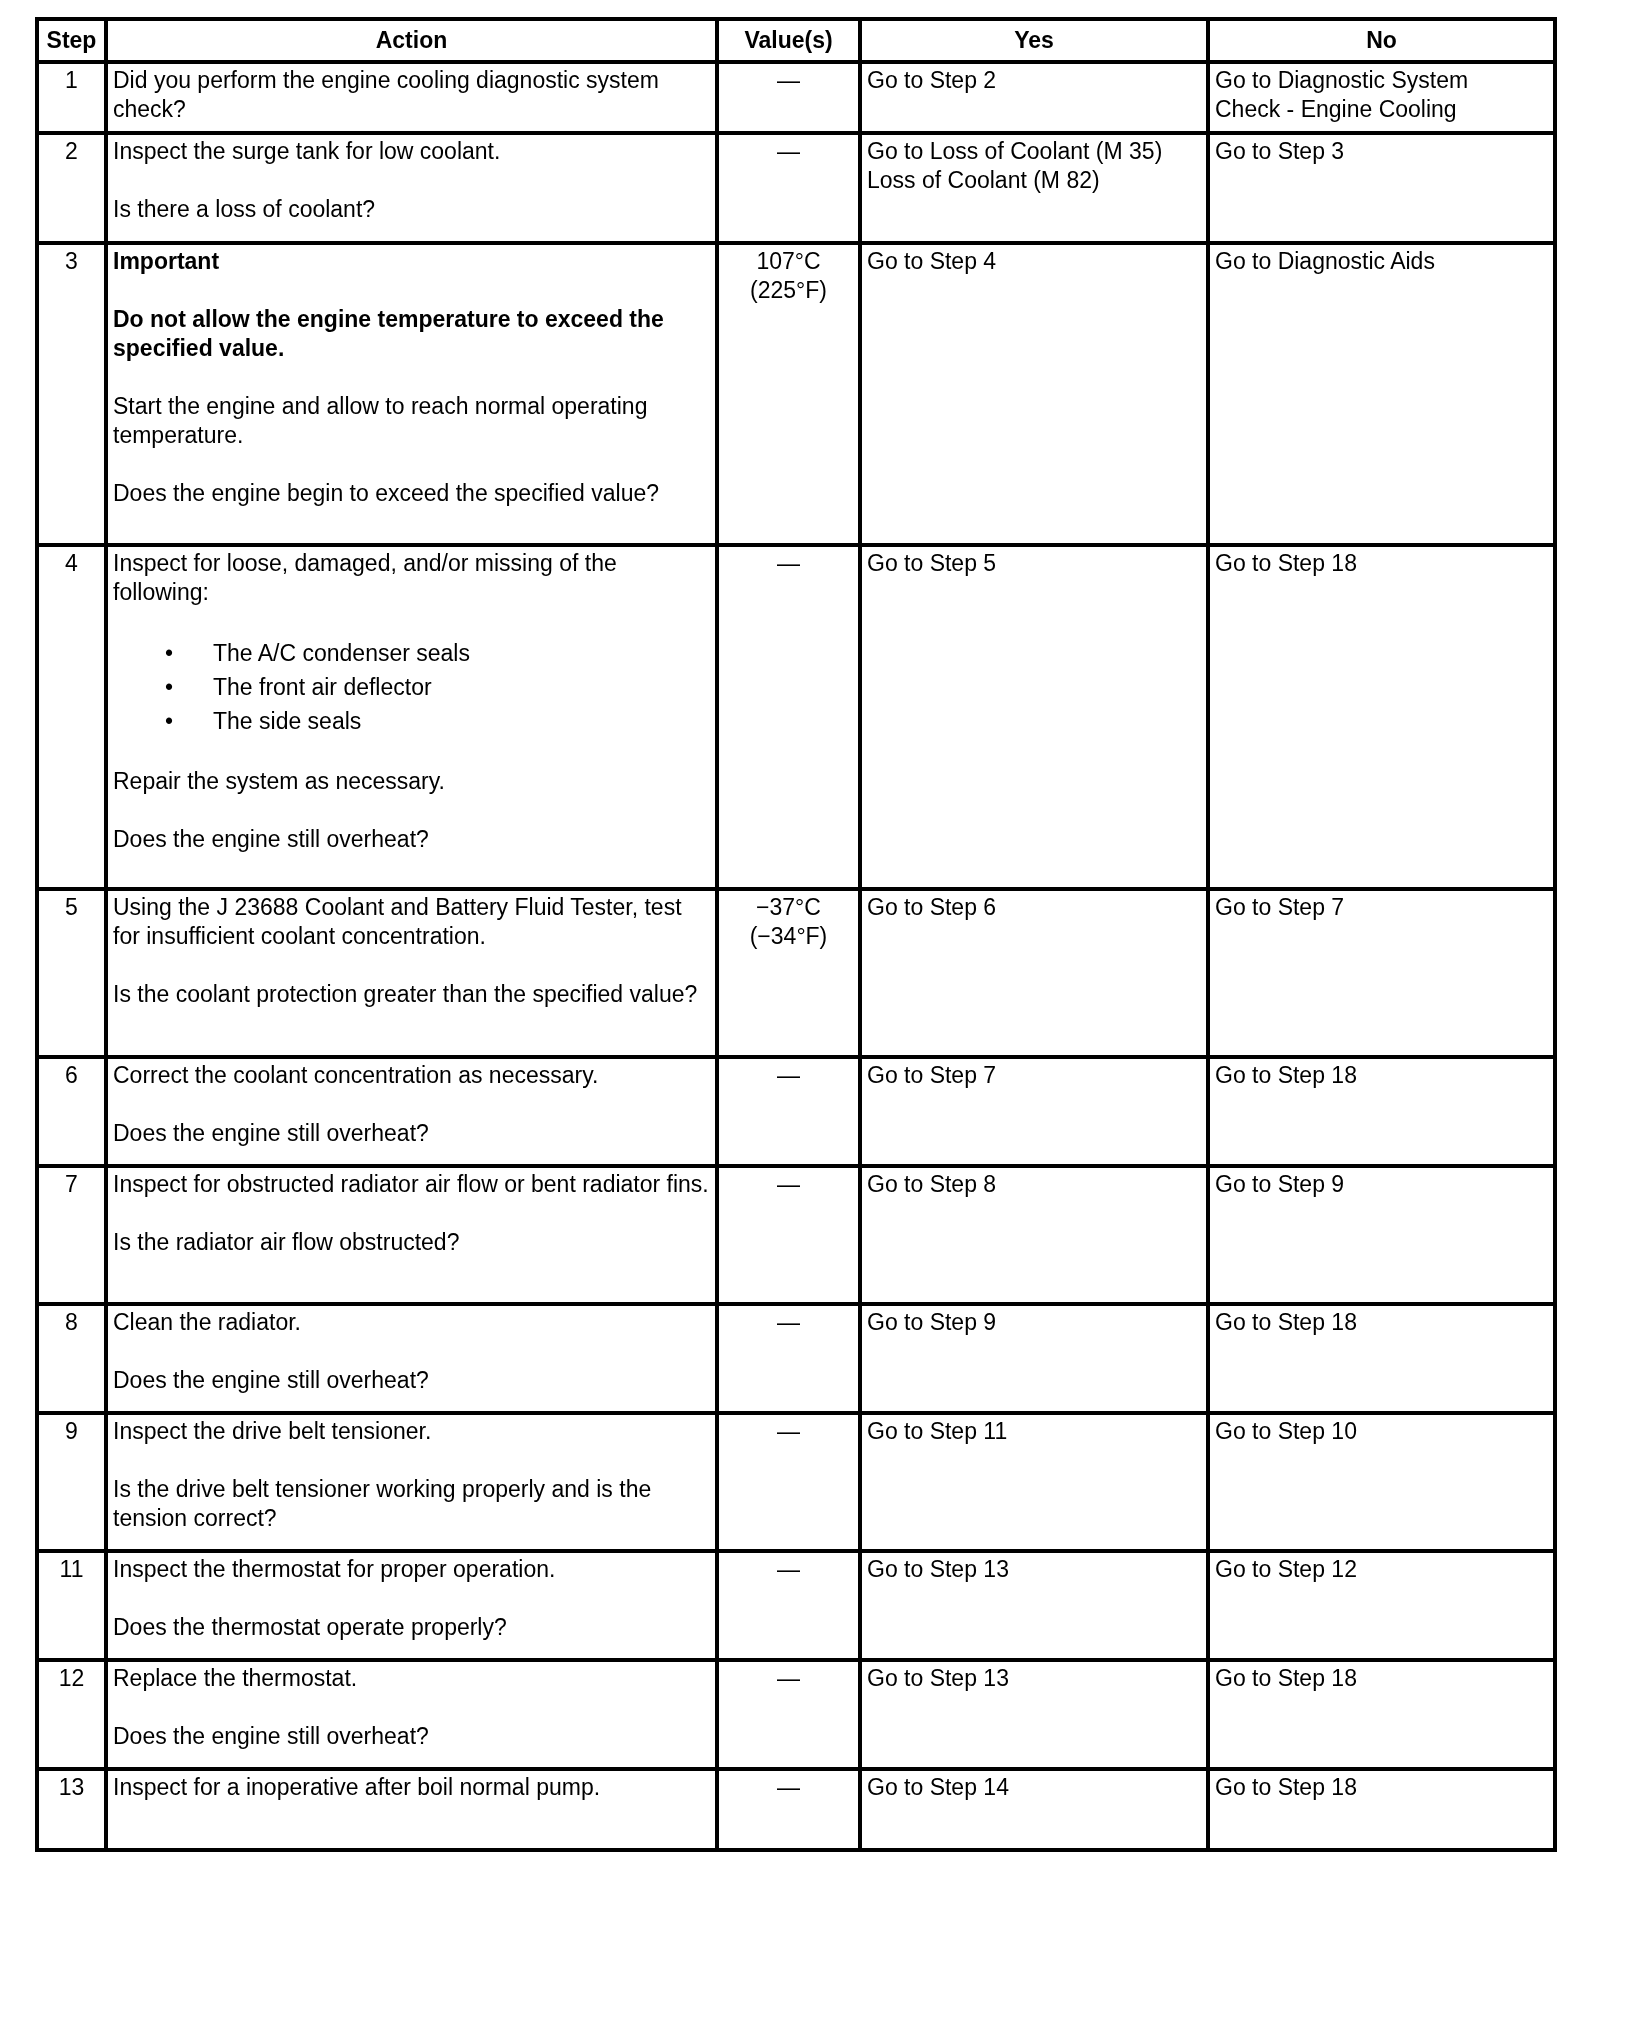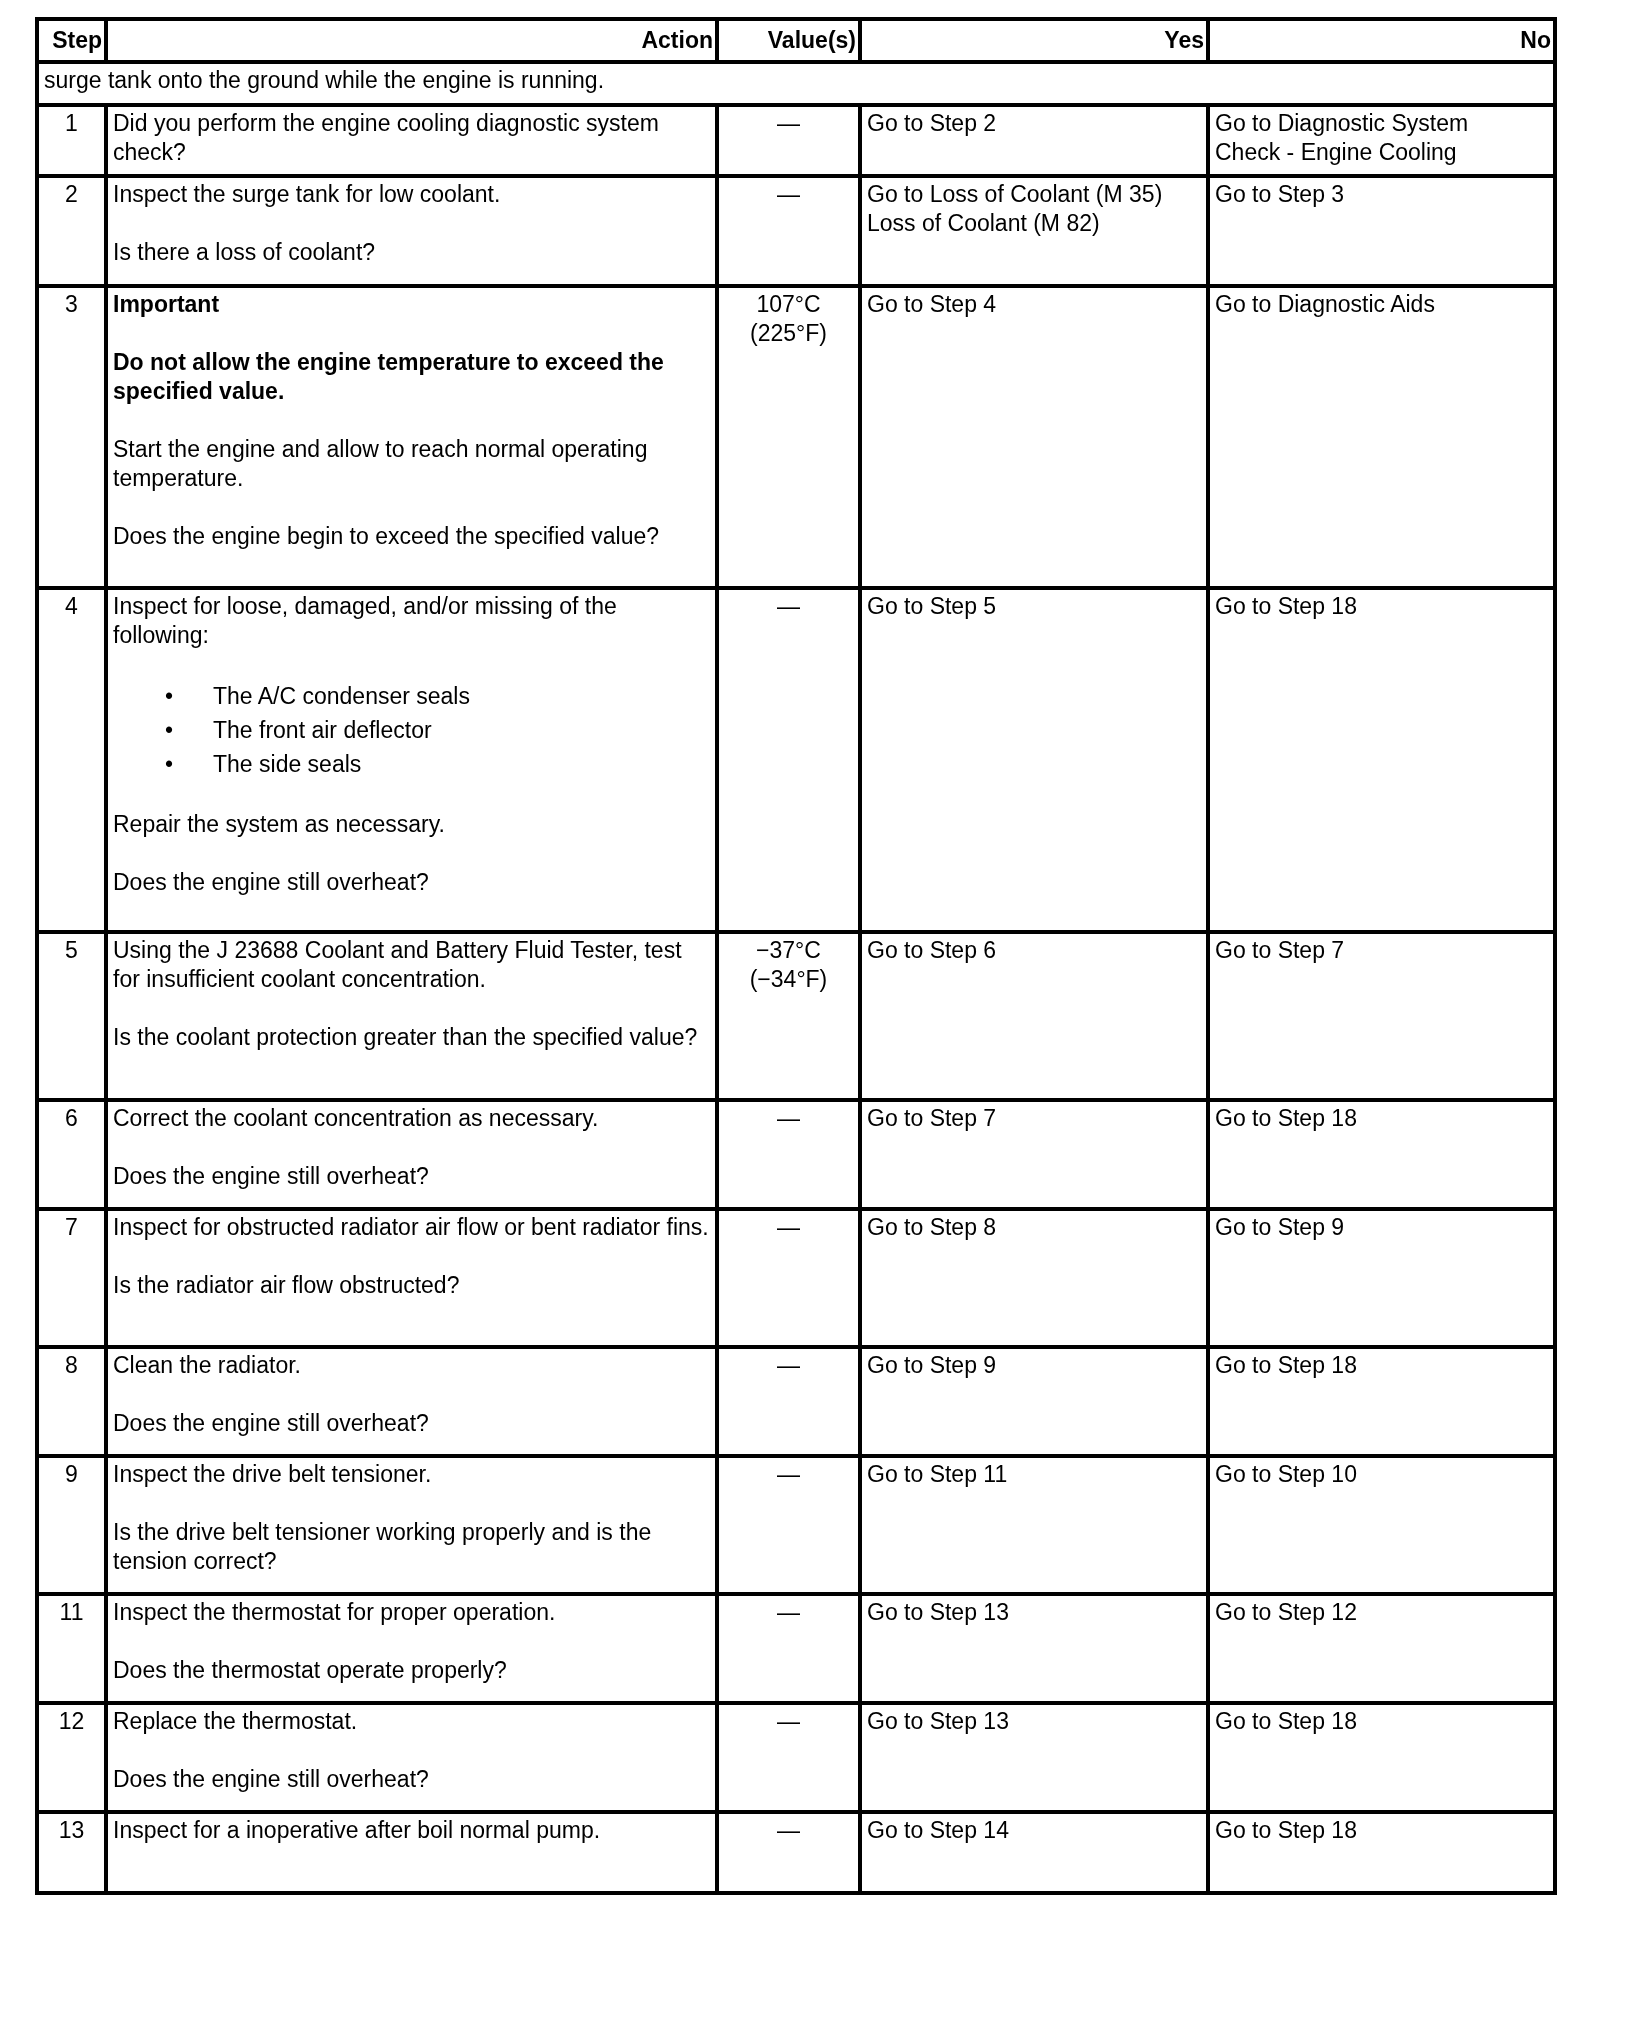--- a/index.html
+++ b/index.html
@@ -11,21 +11,21 @@
     table-layout: fixed;
     font-size: 23px;
     line-height: 29px;
   }
   table.diag td, table.diag th {
     border: 4px solid #000;
     padding: 2px 5px;
     vertical-align: top;
     overflow: hidden;
   }
-  table.diag th { font-weight: bold; text-align: right; vertical-align: middle; height: 35px; padding: 2px 2px; }
+  table.diag th { font-weight: bold; text-align: center; vertical-align: middle; height: 35px; padding: 2px 2px; }
   col.c-step { width: 69px; }
   col.c-action { width: 611px; }
   col.c-value { width: 143px; }
   col.c-yes { width: 348px; }
   col.c-no { width: 347px; }
   td.step { text-align: center; vertical-align: middle; padding: 0; }
   td.value { text-align: center; vertical-align: middle; }
   td.yes, td.no { text-align: left; vertical-align: bottom; }
   td.note { padding: 2px 4px; }
   .action p { margin: 0; }
@@ -49,23 +49,20 @@
   <thead>
     <tr>
       <th>Step</th>
       <th>Action</th>
       <th>Value(s)</th>
       <th>Yes</th>
       <th>No</th>
     </tr>
   </thead>
   <tbody>
-    <tr style="height:43px">
-      <td colspan="5" class="note">surge tank onto the ground while the engine is running.</td>
-    </tr>
 
     <tr style="height:71px">
       <td class="step">1</td>
       <td class="action">
         <p>Did you perform the engine cooling diagnostic system check?</p>
       </td>
       <td class="value">—</td>
       <td class="yes">Go to Step 2</td>
       <td class="no">
         <div>Go to Diagnostic System</div>

